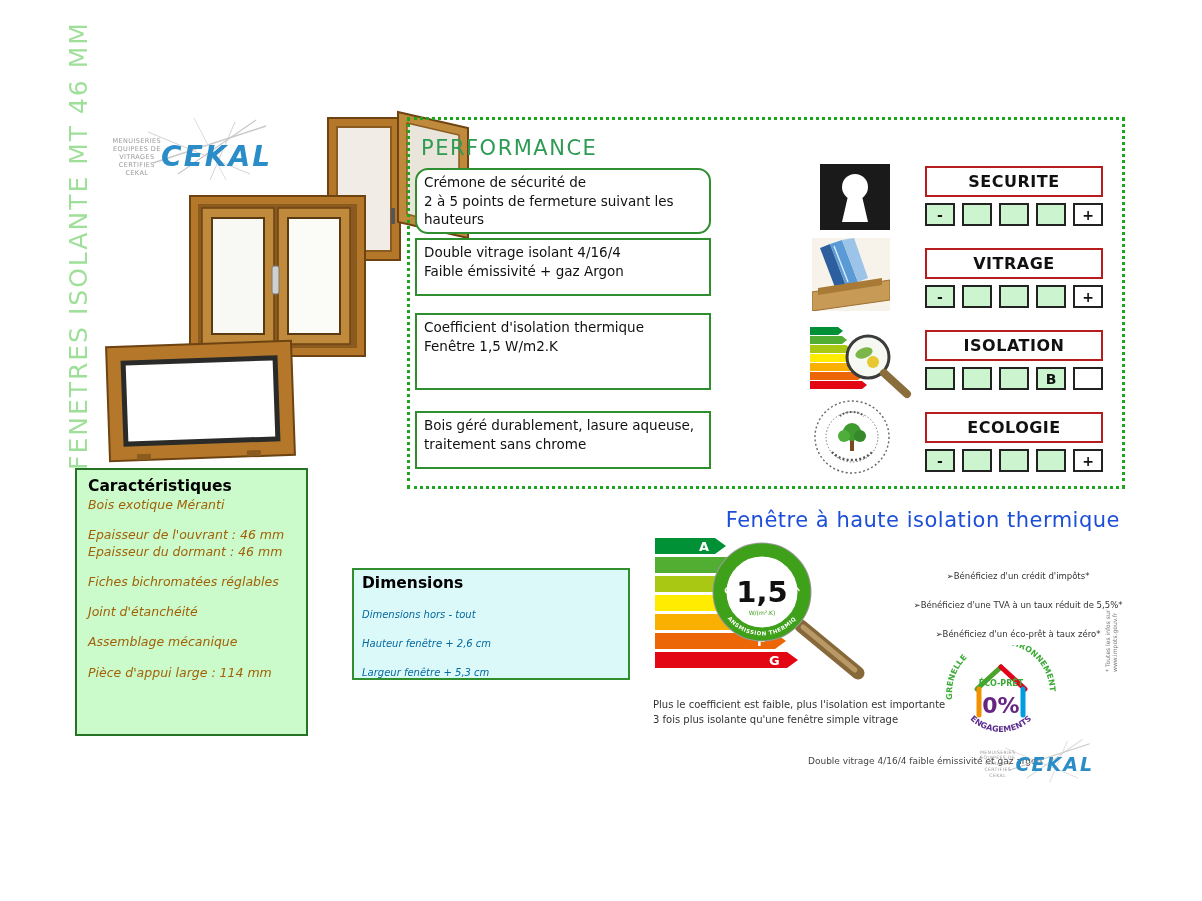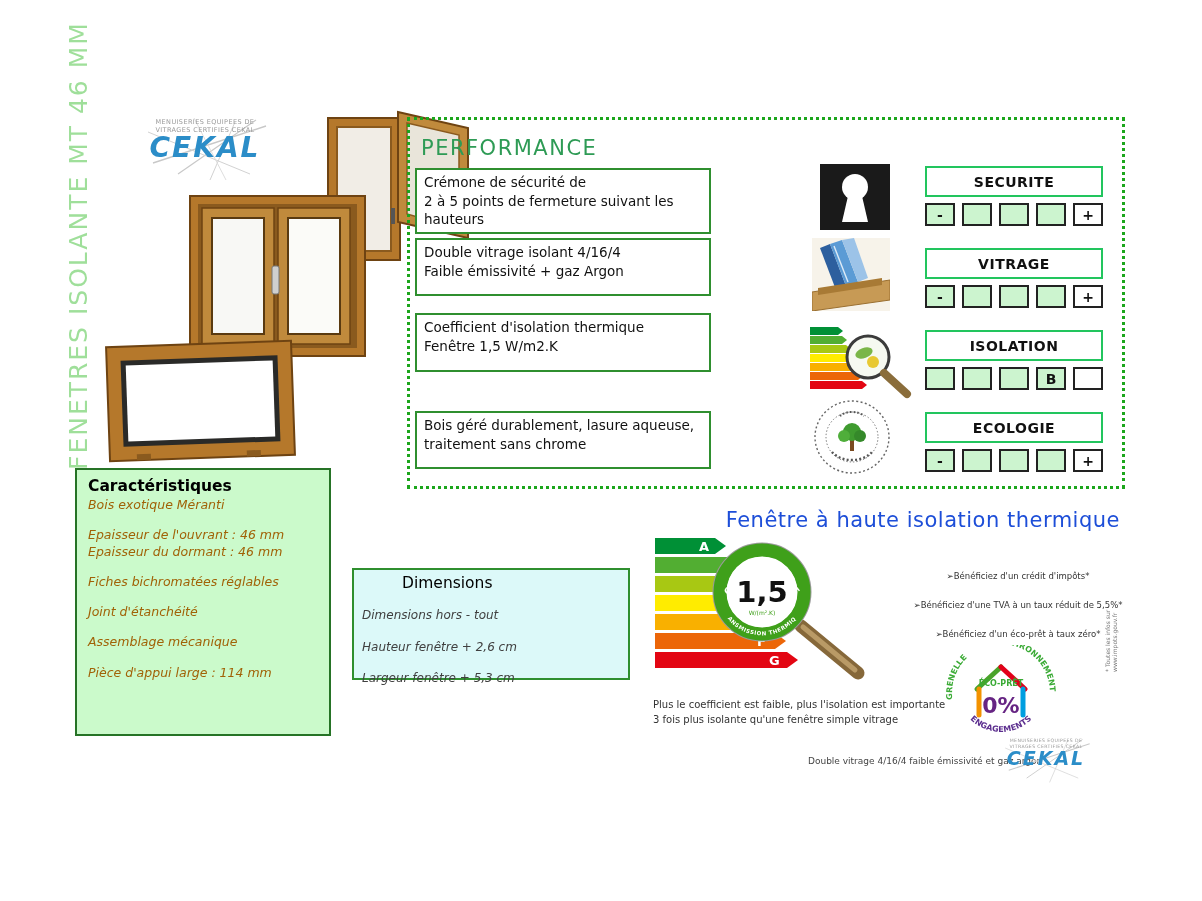--- a/index.html
+++ b/index.html
@@ -6,58 +6,58 @@
   html,body { background:#fff; }
   body { width:1202px; height:901px; font-family:"DejaVu Sans", sans-serif; position:relative; overflow:hidden; }
   .abs { position:absolute; }
 
   
   .side-label { left:64px; top:66px; height:404px; width:44px;
     writing-mode:vertical-rl; transform:rotate(180deg);
     font-size:25px; letter-spacing:2px; color:#9FDF9A; white-space:nowrap; }
 
   
-  .cekal { display:flex; flex-direction:column; align-items:center; }
+  .cekal { display:flex; flex-direction:row; align-items:center; justify-content:flex-end; }
   .cekal .tagline { color:#9a9a9a; text-align:center; line-height:1.25; letter-spacing:.4px; position:relative; z-index:2; }
   .cekal .brand { font-style:italic; font-weight:bold; color:#2B8DC8; letter-spacing:2px; line-height:1; position:relative; z-index:2; }
   .cekal svg { position:absolute; inset:0; z-index:1; }
   .cekal-top { left:138px; top:118px; width:134px; height:78px; }
   .cekal-top .tagline { font-size:6.5px; }
   .cekal-top .brand { font-size:28px; }
   .cekal-bottom { left:998px; top:738px; width:96px; height:52px; }
   .cekal-bottom .tagline { font-size:4.6px; }
   .cekal-bottom .brand { font-size:19px; }
 
   
   .perf-panel { left:407px; top:117px; width:718px; height:372px; border:3px dotted #1CA61C; }
   .perf-title { left:421px; top:136px; font-size:21px; color:#2E9B55; letter-spacing:1.5px; }
 
   .feature-box { left:415px; width:296px; background:#fff; border:2px solid #2F8F2F;
     padding:3px 7px; font-size:13.5px; line-height:1.38; color:#111; white-space:pre-line; }
 
-  .rating-label { left:925px; width:178px; height:31px; border:2px solid #22c55e; background:#fff;
+  .rating-label { left:925px; width:178px; height:31px; border:2px solid #b91c1c; background:#fff;
     display:flex; align-items:center; justify-content:center;
-    font-size:14px; font-weight:600; letter-spacing:.5px; color:#111; }
+    font-size:16px; font-weight:600; letter-spacing:.5px; color:#111; }
   .cells { left:925px; width:178px; display:flex; gap:7px; }
   .cell { width:30px; height:23px; border:2px solid #222; background:#fff;
     display:flex; align-items:center; justify-content:center; font-weight:bold; font-size:14px; color:#111; }
   .cell[data-state="filled"] { background:#CCF4CF; }
 
   
-  .char-box { left:75px; top:468px; width:256px; height:268px; background:#CBFACB;
+  .char-box { left:75px; top:468px; width:233px; height:268px; background:#CBFACB;
     border:2px solid #267326; padding:7px 11px; }
   .char-title { font-size:15.5px; font-weight:bold; color:#000; margin-bottom:2px; }
   .char-line { font-size:12.5px; font-style:italic; line-height:1.3; color:#a16207; }
   .gt { margin-top:14px; }
 
   
   .dim-box { left:352px; top:568px; width:278px; height:112px; background:#DCF9F9;
     border:2px solid #2F8F2F; padding:4px 8px; }
-  .dim-title { font-size:15.5px; font-weight:normal; margin-bottom:1px;margin-left:40px; }
-  .dim-line { font-size:12px; font-style:italic; line-height:1.3; color:#404040;margin-top:16px; }
+  .dim-title { font-size:15.5px; font-weight:bold; margin-bottom:1px; }
+  .dim-line { font-size:10px; font-style:italic; line-height:1.3; color:#0369a1;margin-top:16px; }
 
   
   .thermal-title { left:660px; top:508px; width:460px; text-align:right; font-size:21px; color:#1d4ed8; letter-spacing:.5px; }
   .benefit { font-size:8.5px; color:#333; margin-bottom:19px; white-space:nowrap;text-align:center; }
   .benefits { left:913px; top:571px; width:210px; }
   .footnote { left:1104px; top:572px; height:100px; writing-mode:vertical-rl; transform:rotate(180deg);
     font-size:6px; color:#777; }
   .energy-caption { left:653px; top:698px; font-size:10px; line-height:1.45; color:#333; white-space:pre-line; }
   .bottom-caption { left:808px; top:756px; font-size:9px; color:#444; }
 
@@ -108,26 +108,26 @@
     <rect x="27" y="250" width="157" height="86" fill="#2a2a28"></rect>
     <rect x="32" y="255" width="147" height="76" fill="#ffffff"></rect>
     <rect x="40" y="344" width="14" height="6" fill="#8a5a1e"></rect>
     <rect x="150" y="344" width="14" height="6" fill="#8a5a1e"></rect>
   </g>
 </svg>
 
 <div class="abs perf-panel"></div>
 <div class="abs perf-title">PERFORMANCE</div>
 
-<div class="abs feature-box" style="top:168px; min-height:62px;">Crémone de sécurité de
+<div class="abs feature-box" style="top:168px; min-height:62px;border-radius:13px;">Crémone de sécurité de
 2 à 5 points de fermeture suivant les
 hauteurs</div>
 <div class="abs feature-box" style="top:238px; min-height:58px;">Double vitrage isolant 4/16/4
 Faible émissivité + gaz Argon</div>
-<div class="abs feature-box" style="top:313px; height:59px;">Coefficient d'isolation thermique
+<div class="abs feature-box" style="top:313px; height:77px;">Coefficient d'isolation thermique
 Fenêtre 1,5 W/m2.K</div>
 <div class="abs feature-box" style="top:411px; min-height:58px;">Bois géré durablement, lasure aqueuse,
 traitement sans chrome</div>
 
 <svg class="abs" style="left:820px; top:164px;" width="70" height="66" viewBox="0 0 70 66">
   <rect x="0" y="0" width="70" height="66" fill="#1a1a1a"></rect>
   <circle cx="35" cy="23" r="13" fill="#ffffff"></circle>
   <polygon points="28,32 42,32 48,58 22,58" fill="#ffffff"></polygon>
 </svg>
 

